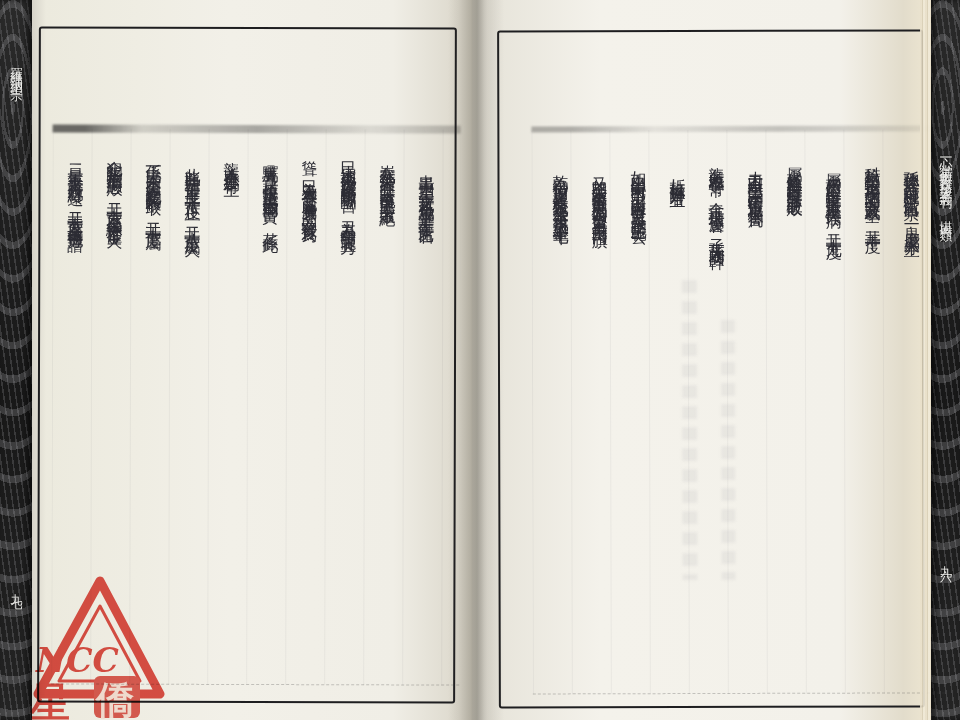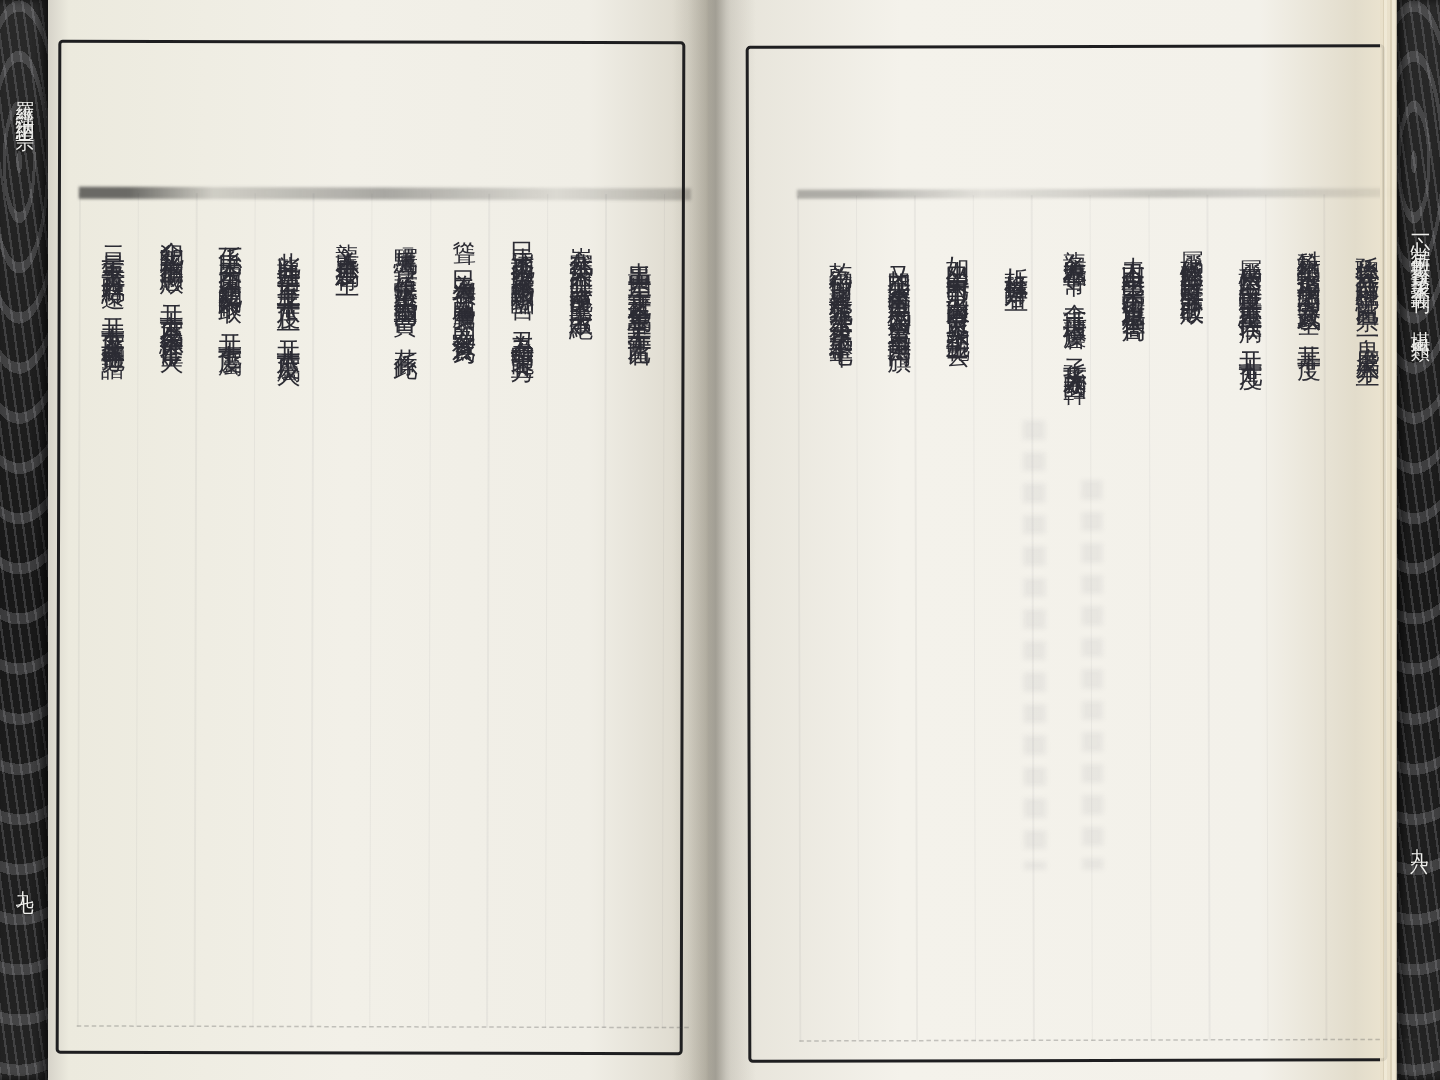--- a/index.html
+++ b/index.html
@@ -152,14 +152,24 @@
             <div class="col" style="padding-top: 14px;"><span class="seg">又加巽巳水來會局甲為馬艮為四吉癸為三奇壬為門旗</span></div>
             <div class="col" style="padding-top: 12px;"><span class="seg">乾為御街加之真龍貴格九年大發寅午戌年愈盛十七年</span></div>
           </div>
       </div>
     </div>
     <div class="page-edge-stack"></div>
   </div>
 
   <div class="gutter-shadow"></div>
 
+  <div class="stamp">
+    <svg viewBox="0 0 140 146" xmlns="http://www.w3.org/2000/svg">
+      <polygon points="72,7 132,120 10,120" fill="none" stroke="#dd3a30" stroke-width="9" stroke-linejoin="round"></polygon>
+      <polygon points="72,32 112,107 31,107" fill="none" stroke="#dd3a30" stroke-width="3" stroke-linejoin="round"></polygon>
+      <text id="stamp-latin" x="8" y="98" font-size="33" font-style="italic" font-weight="bold" fill="#dd3a30" font-family="DejaVu Serif, serif">NCC</text>
+      <text id="stamp-cjk-left" x="2" y="142" font-size="40" font-weight="bold" fill="#dd3a30" font-family="DejaVu Serif, serif">星</text>
+      <rect x="66" y="102" width="46" height="42" rx="6" fill="#dd4a40"></rect>
+      <text id="stamp-cjk-right" x="68" y="139" font-size="38" font-weight="bold" fill="#ffe9e4" font-family="DejaVu Serif, serif">僑</text>
+    </svg>
+  </div>
 
 </div>
 
 </body></html>

